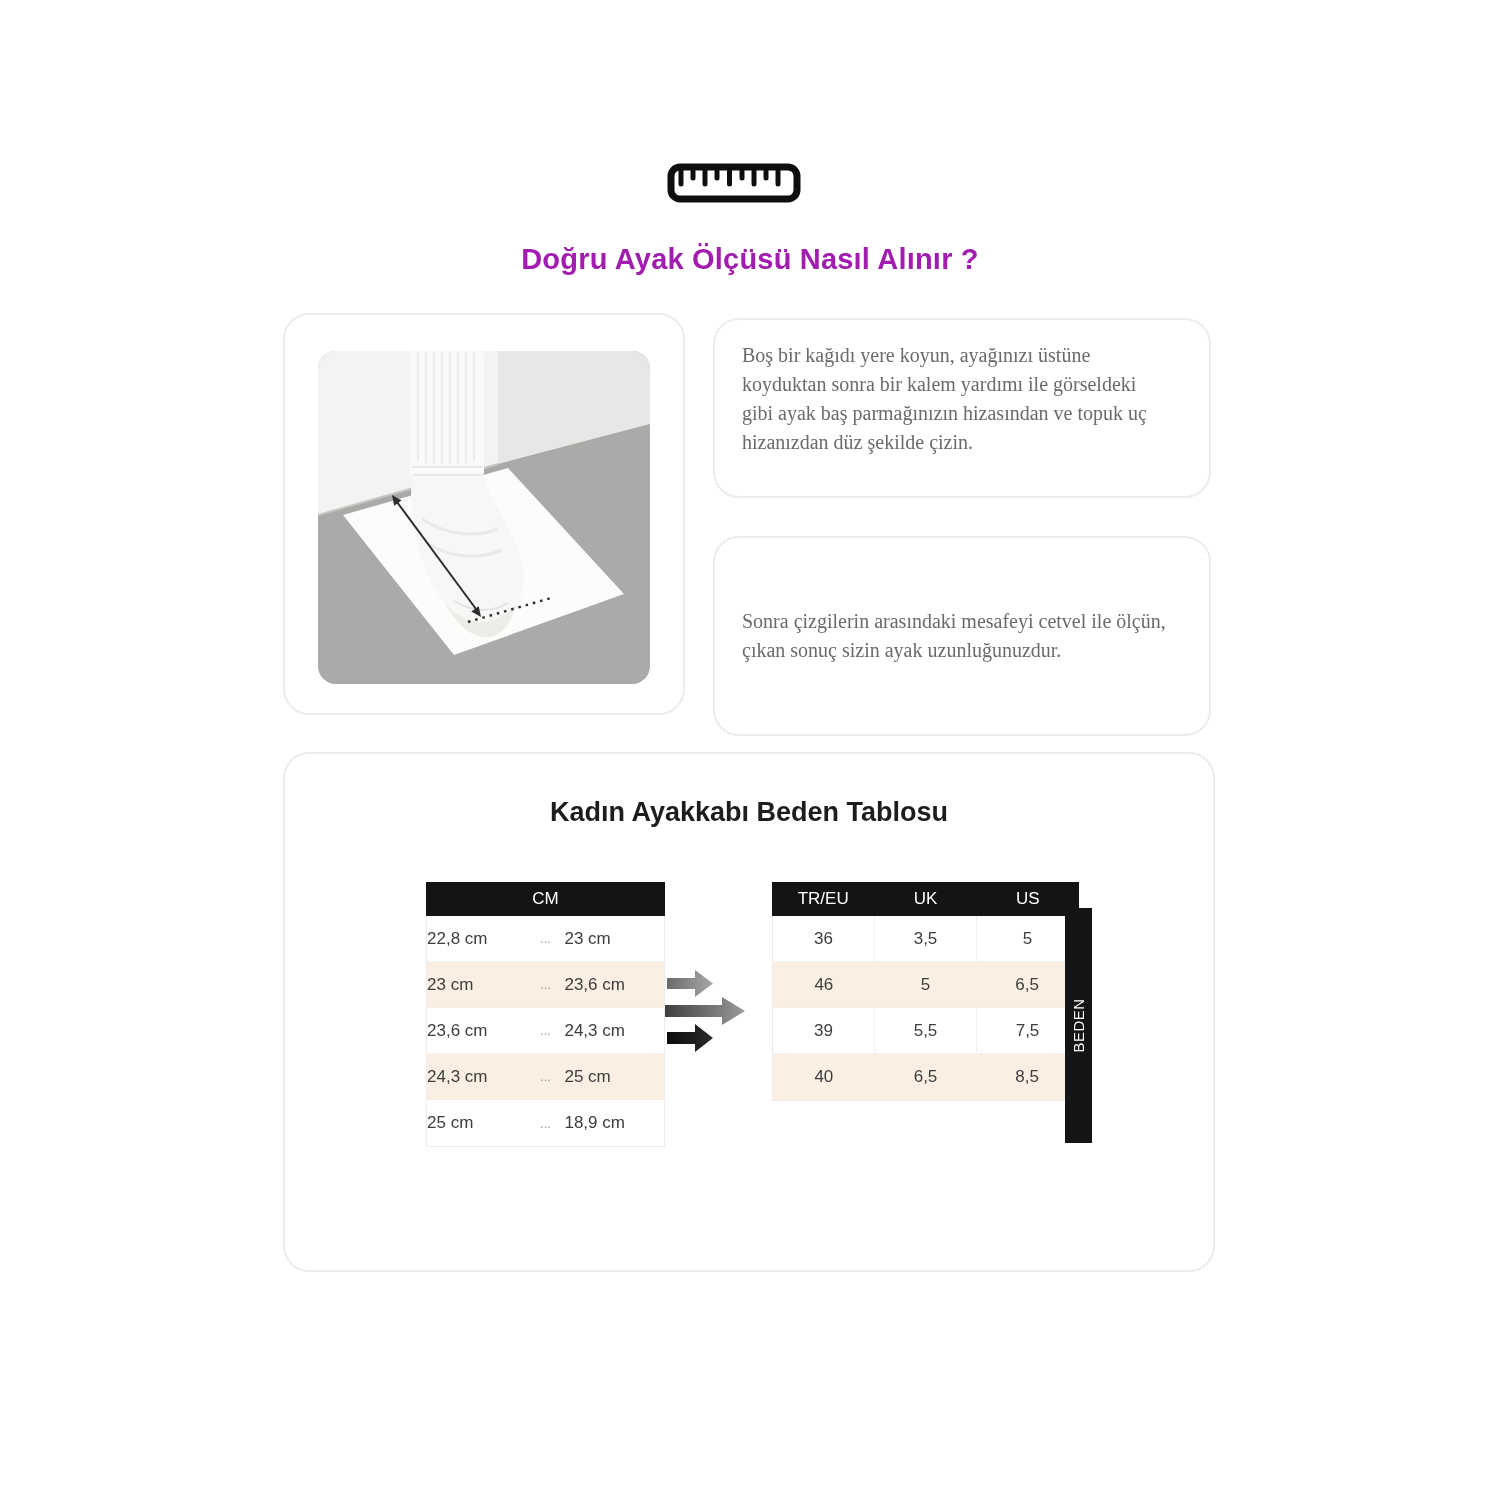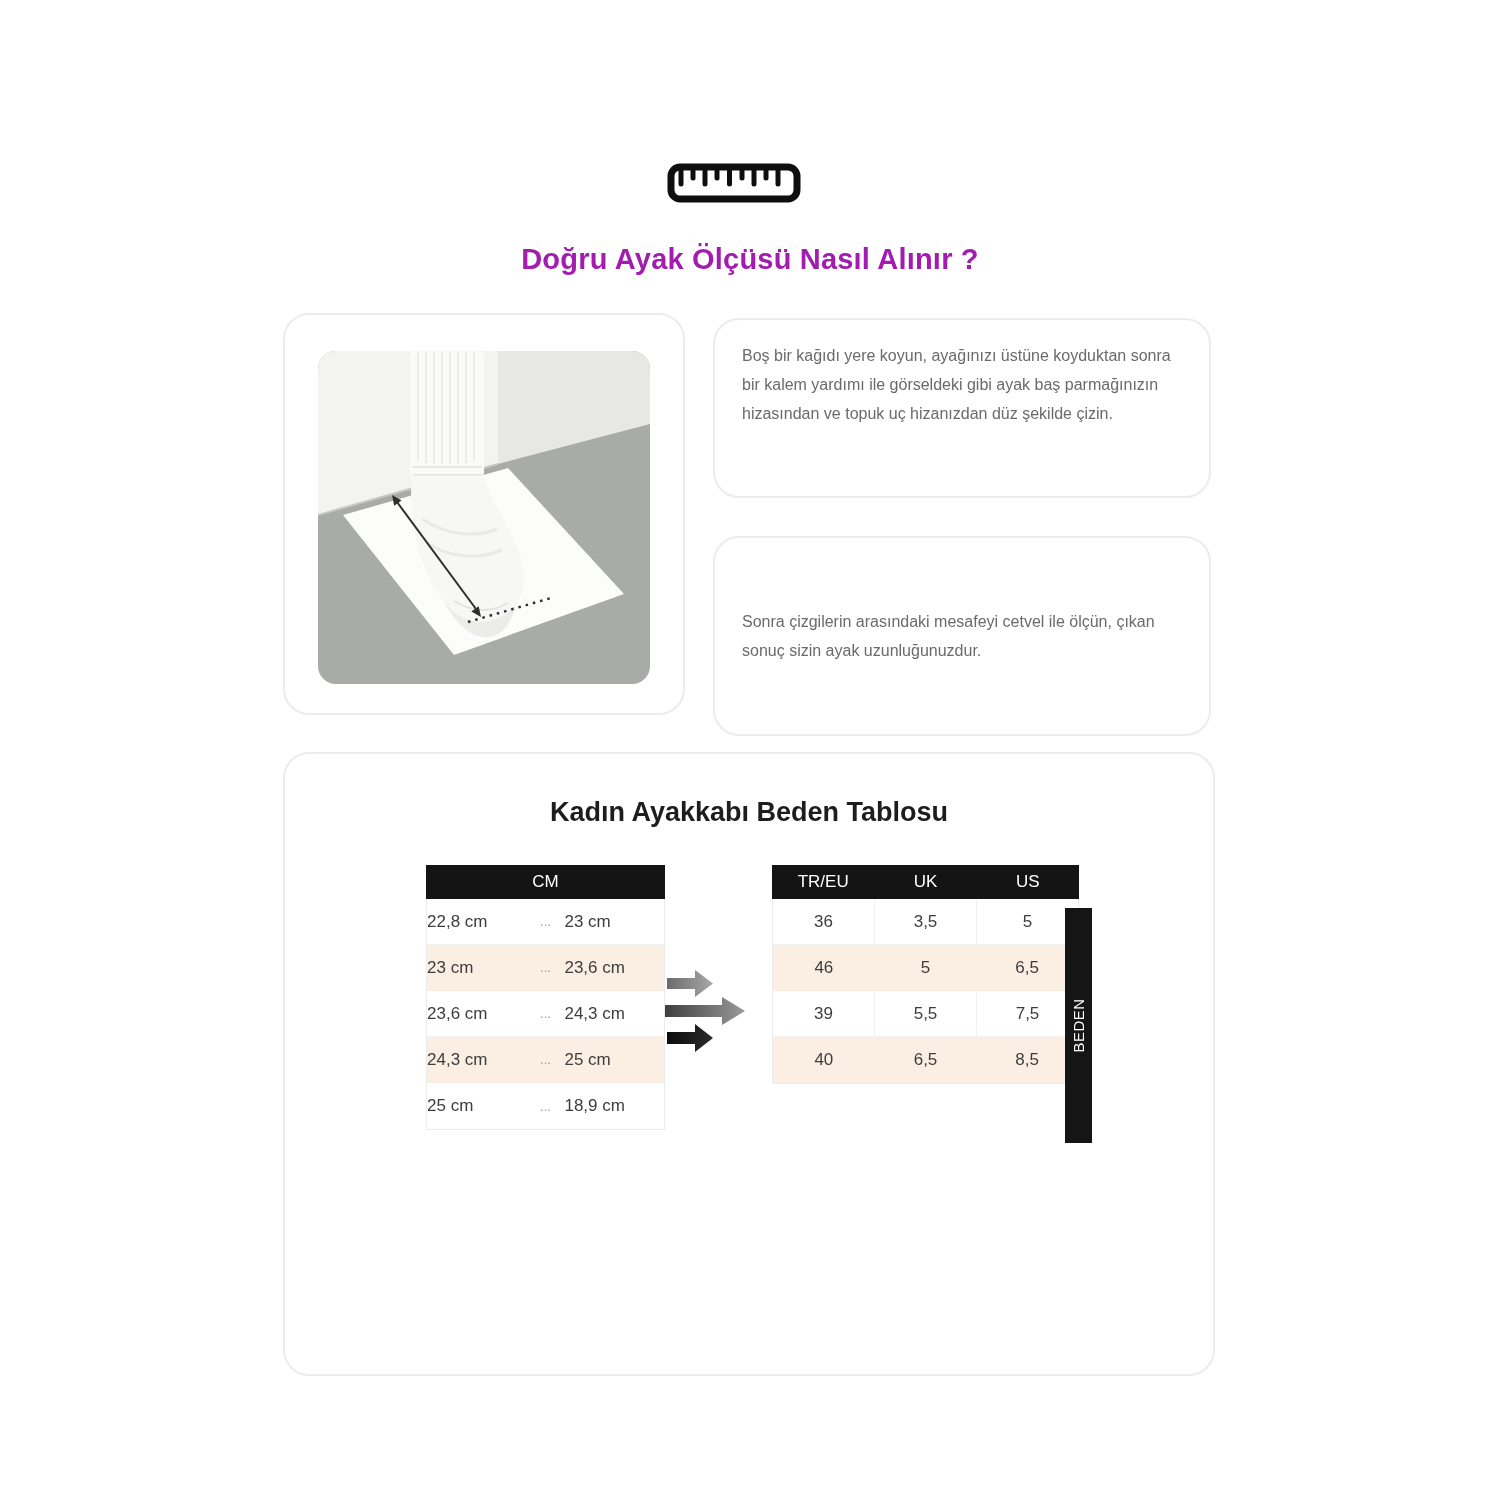--- a/index.html
+++ b/index.html
@@ -18,29 +18,29 @@
   }
   .photo-card { left:283px; top:313px; width:402px; height:402px; }
   .photo {
     position:absolute; left:33px; top:36px; width:332px; height:333px;
     border-radius:18px; overflow:hidden;
   }
   .photo svg { display:block; }
   .text-card1 { left:713px; top:318px; width:498px; height:180px; padding:21px 38px 0 27px; }
   .text-card2 { left:713px; top:536px; width:498px; height:200px; padding:0 38px 0 27px;
                 display:flex; align-items:center; }
-  .step-text { margin:0; font-size:16px; line-height:29px; color:#6a6a6a; }
-
-  .size-card { left:283px; top:752px; width:932px; height:624px; }
+  .step-text { margin:0; font-size:20px; line-height:29px; color:#6a6a6a;font-family:Liberation Serif, serif; }
+
+  .size-card { left:283px; top:752px; width:932px; height:520px; }
   .size-title {
     position:absolute; left:0; top:43px; width:100%; margin:0;
     text-align:center; font-size:27px; font-weight:bold; color:#1d1d1d;
   }
 
-  .tbl { position:absolute; top:111px;padding-left:15px; }
+  .tbl { position:absolute; top:128px;padding-left:15px; }
   .cm-tbl { left:126px; width:239px; }
   .sz-tbl { left:472px; width:307px; }
   .t-header {
     height:34px; background:#141414; color:#ffffff;
     display:flex; align-items:center; justify-content:center; font-size:17px;
   }
   .t-header .hc { flex:1 1 0; text-align:center; }
   .t-body { border:1px solid #ececec; border-top:none; background:#ffffff; }
   .row {
     height:46px; display:flex; align-items:center; box-sizing:border-box;

